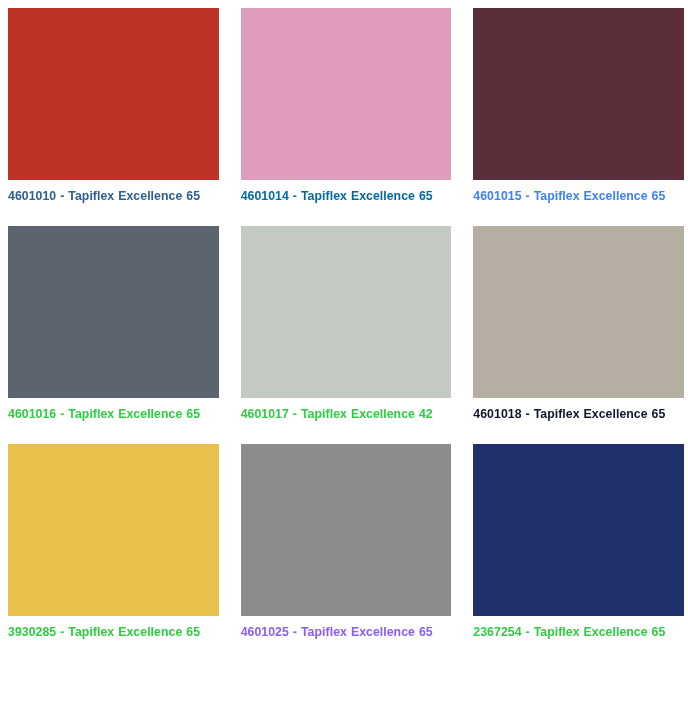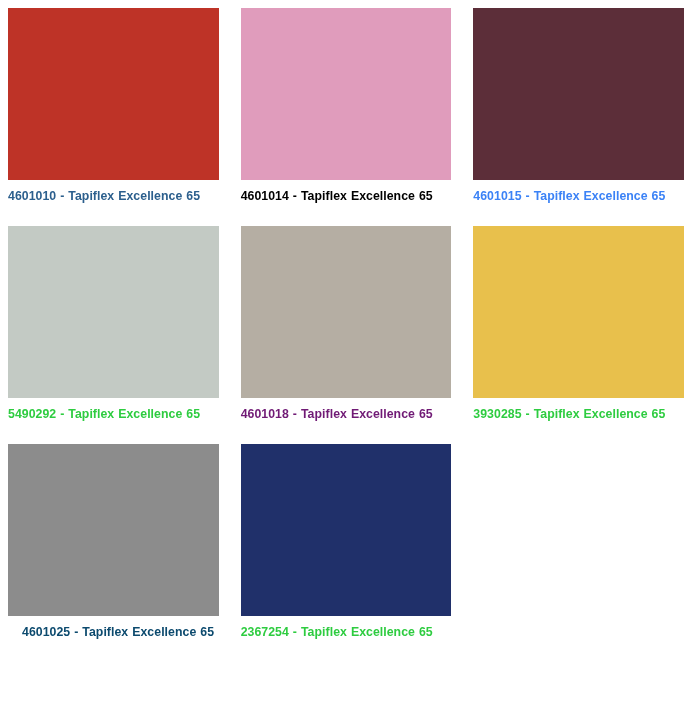--- a/index.html
+++ b/index.html
@@ -72,57 +72,63 @@
   <div class="swatch-cell row-1">
     <span class="swatch-chip" style="background-color: rgb(190, 51, 39);"></span>
     <span class="caption-wrap">
       <a class="swatch-caption" href="#" style="color: rgb(44, 95, 141);">4601010 - Tapiflex Excellence 65</a>
     </span>
   </div>
 
   <div class="swatch-cell row-1">
     <span class="swatch-chip" style="background-color: rgb(224, 156, 188);"></span>
     <span class="caption-wrap">
-      <a class="swatch-caption" href="#" style="color: #000000;">4601014 - Tapiflex Excellence 65</a>
+      <a class="swatch-caption" href="#" style="color: #0369a1;">4601014 - Tapiflex Excellence 65</a>
     </span>
   </div>
 
   <div class="swatch-cell row-1">
     <span class="swatch-chip" style="background-color: rgb(92, 46, 57);"></span>
     <span class="caption-wrap">
       <a class="swatch-caption" href="#" style="color: #3b82f6;">4601015 - Tapiflex Excellence 65</a>
     </span>
   </div>
 
+  <div class="swatch-cell row-2">
+    <span class="swatch-chip" style="background-color: rgb(92, 101, 111);"></span>
+    <span class="caption-wrap">
+      <a class="swatch-caption" href="#" style="color: rgb(46, 204, 64);">4601016 - Tapiflex Excellence 65</a>
+    </span>
+  </div>
 
   <div class="swatch-cell row-2">
     <span class="swatch-chip" style="background-color: rgb(195, 202, 196);"></span>
     <span class="caption-wrap">
-      <a class="swatch-caption" href="#" style="color: rgb(46, 204, 64);">5490292 - Tapiflex Excellence 65</a>
+      <a class="swatch-caption" href="#" style="color: rgb(46, 204, 64);">4601017 - Tapiflex Excellence 42</a>
     </span>
   </div>
 
   <div class="swatch-cell row-2">
     <span class="swatch-chip" style="background-color: rgb(181, 174, 163);"></span>
     <span class="caption-wrap">
-      <a class="swatch-caption" href="#" style="color: #701a75;">4601018 - Tapiflex Excellence 65</a>
+      <a class="swatch-caption" href="#" style="color: #0f172a;">4601018 - Tapiflex Excellence 65</a>
     </span>
   </div>
 
   <div class="swatch-cell row-3">
     <span class="swatch-chip" style="background-color: rgb(232, 192, 76);"></span>
     <span class="caption-wrap">
       <a class="swatch-caption" href="#" style="color: rgb(46, 204, 64);">3930285 - Tapiflex Excellence 65</a>
     </span>
   </div>
 
   <div class="swatch-cell row-3">
     <span class="swatch-chip" style="background-color: rgb(140, 140, 140);"></span>
     <span class="caption-wrap">
-      <a class="swatch-caption" href="#" style="color: #0c4a6e; margin-left: 14px;">4601025 - Tapiflex Excellence 65</a>
+      <a class="swatch-caption" href="#" style="color: #8b5cf6;">4601025 - Tapiflex Excellence 65</a>
     </span>
   </div>
 
   <div class="swatch-cell row-3">
     <span class="swatch-chip" style="background-color: rgb(32, 48, 106);"></span>
     <span class="caption-wrap">
       <a class="swatch-caption" href="#" style="color: rgb(46, 204, 64);">2367254 - Tapiflex Excellence 65</a>
     </span>
   </div>
 

